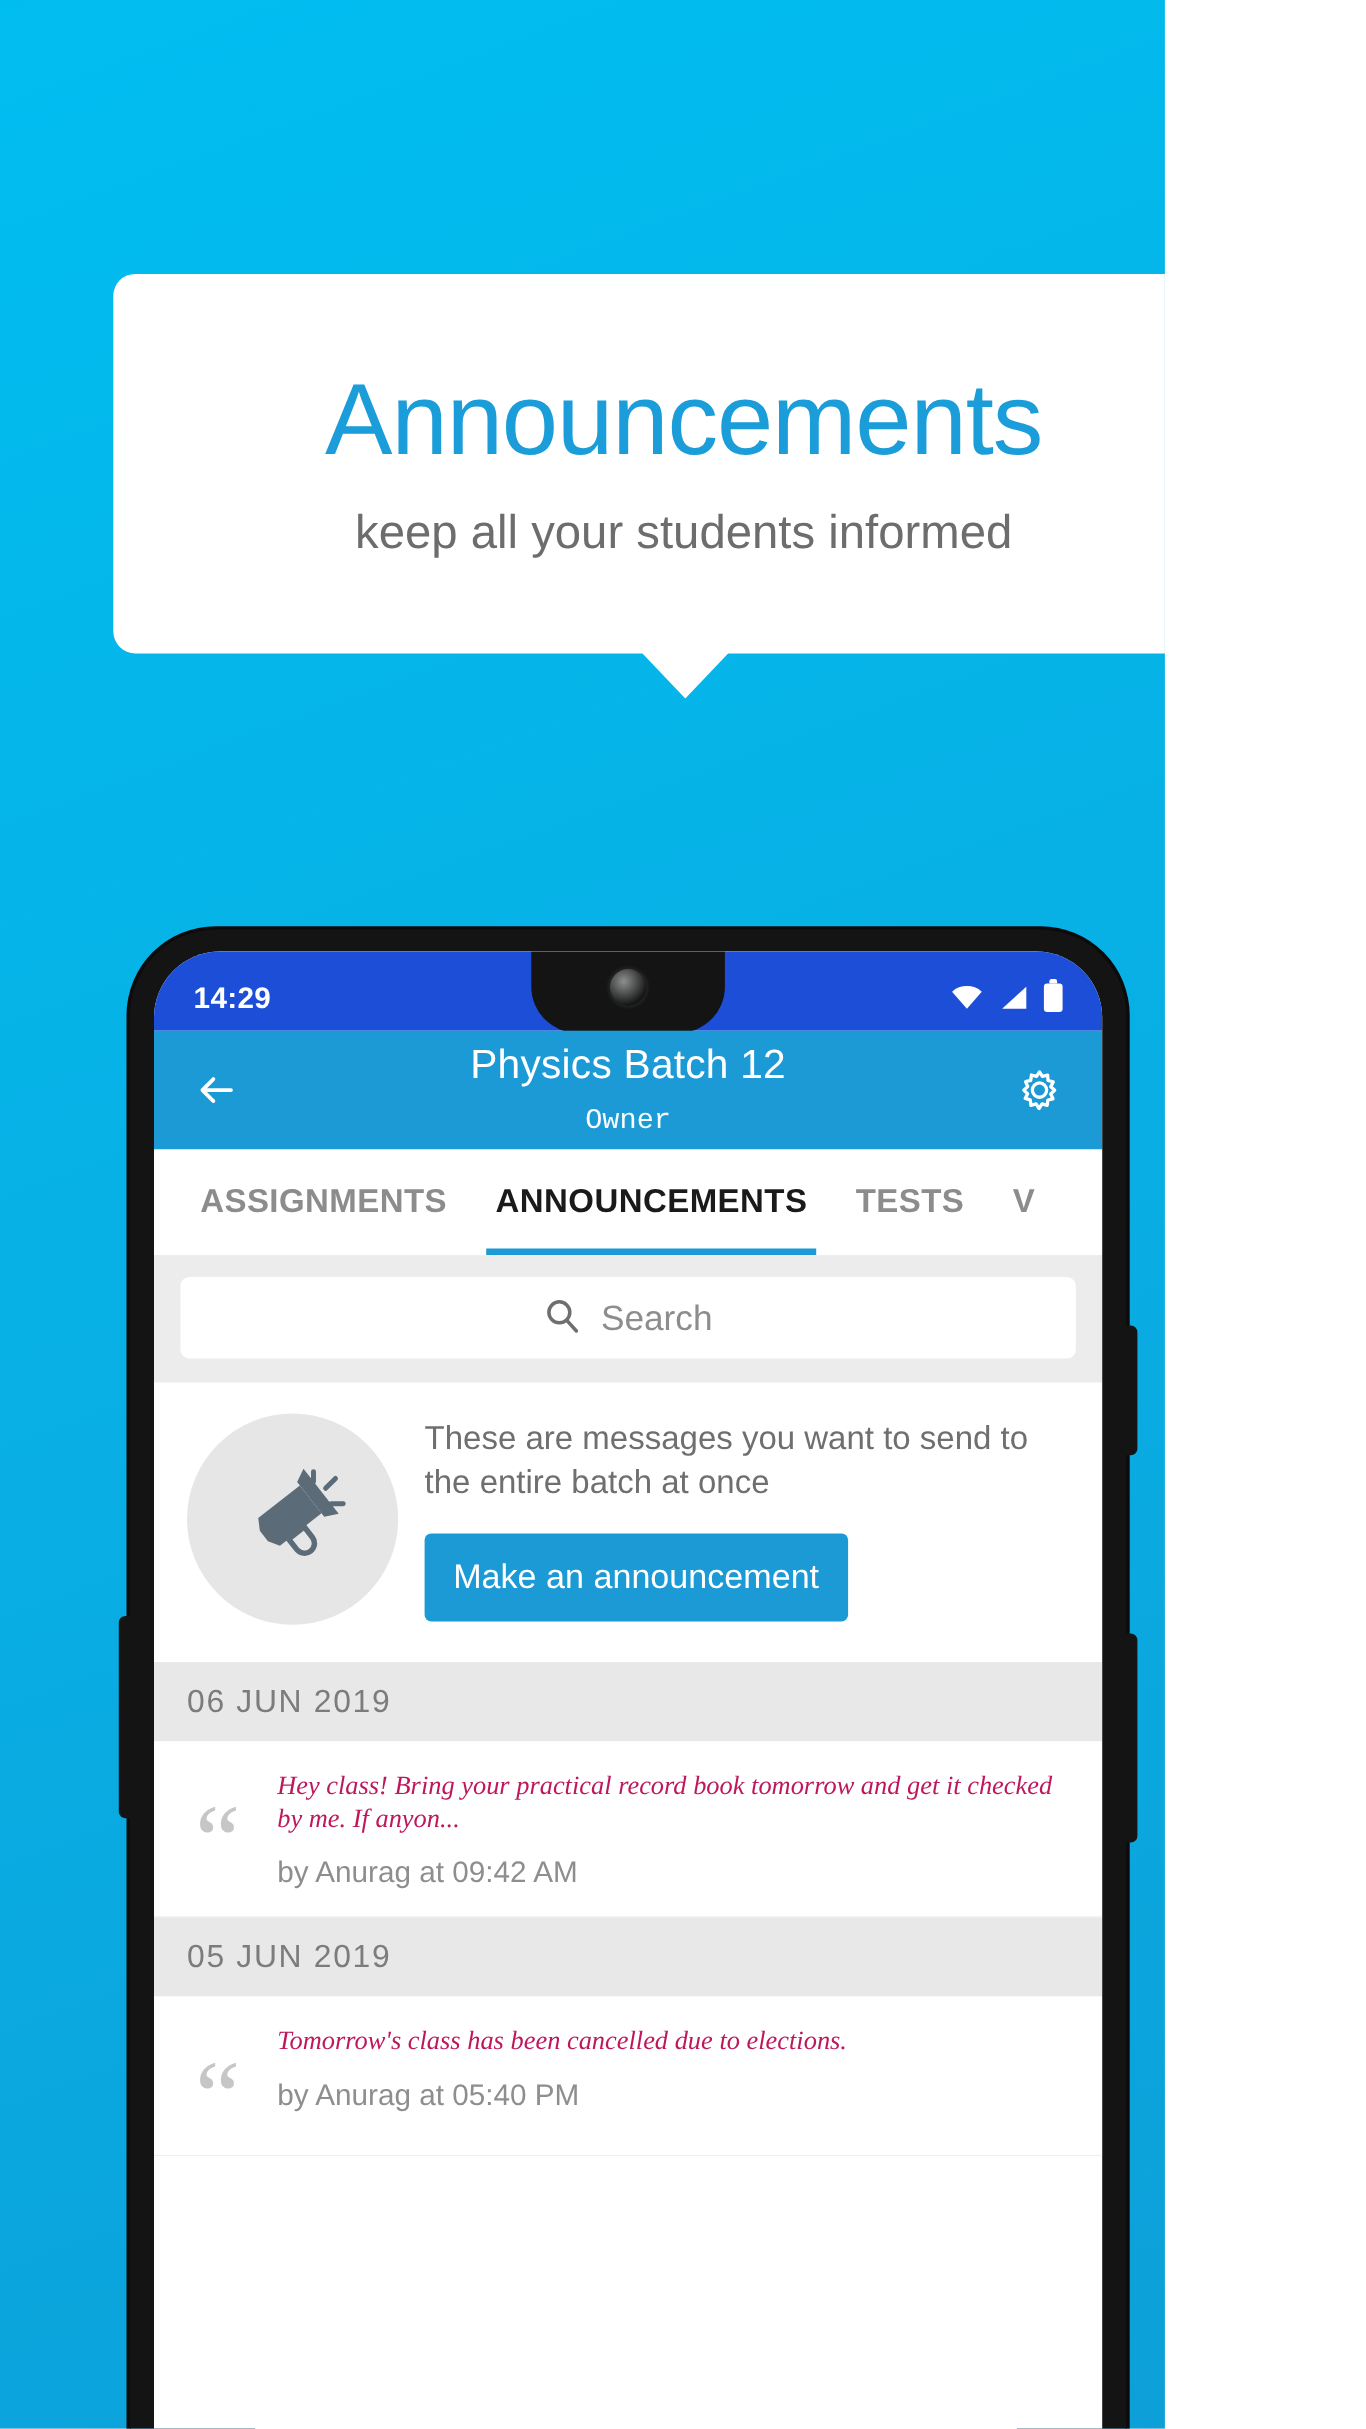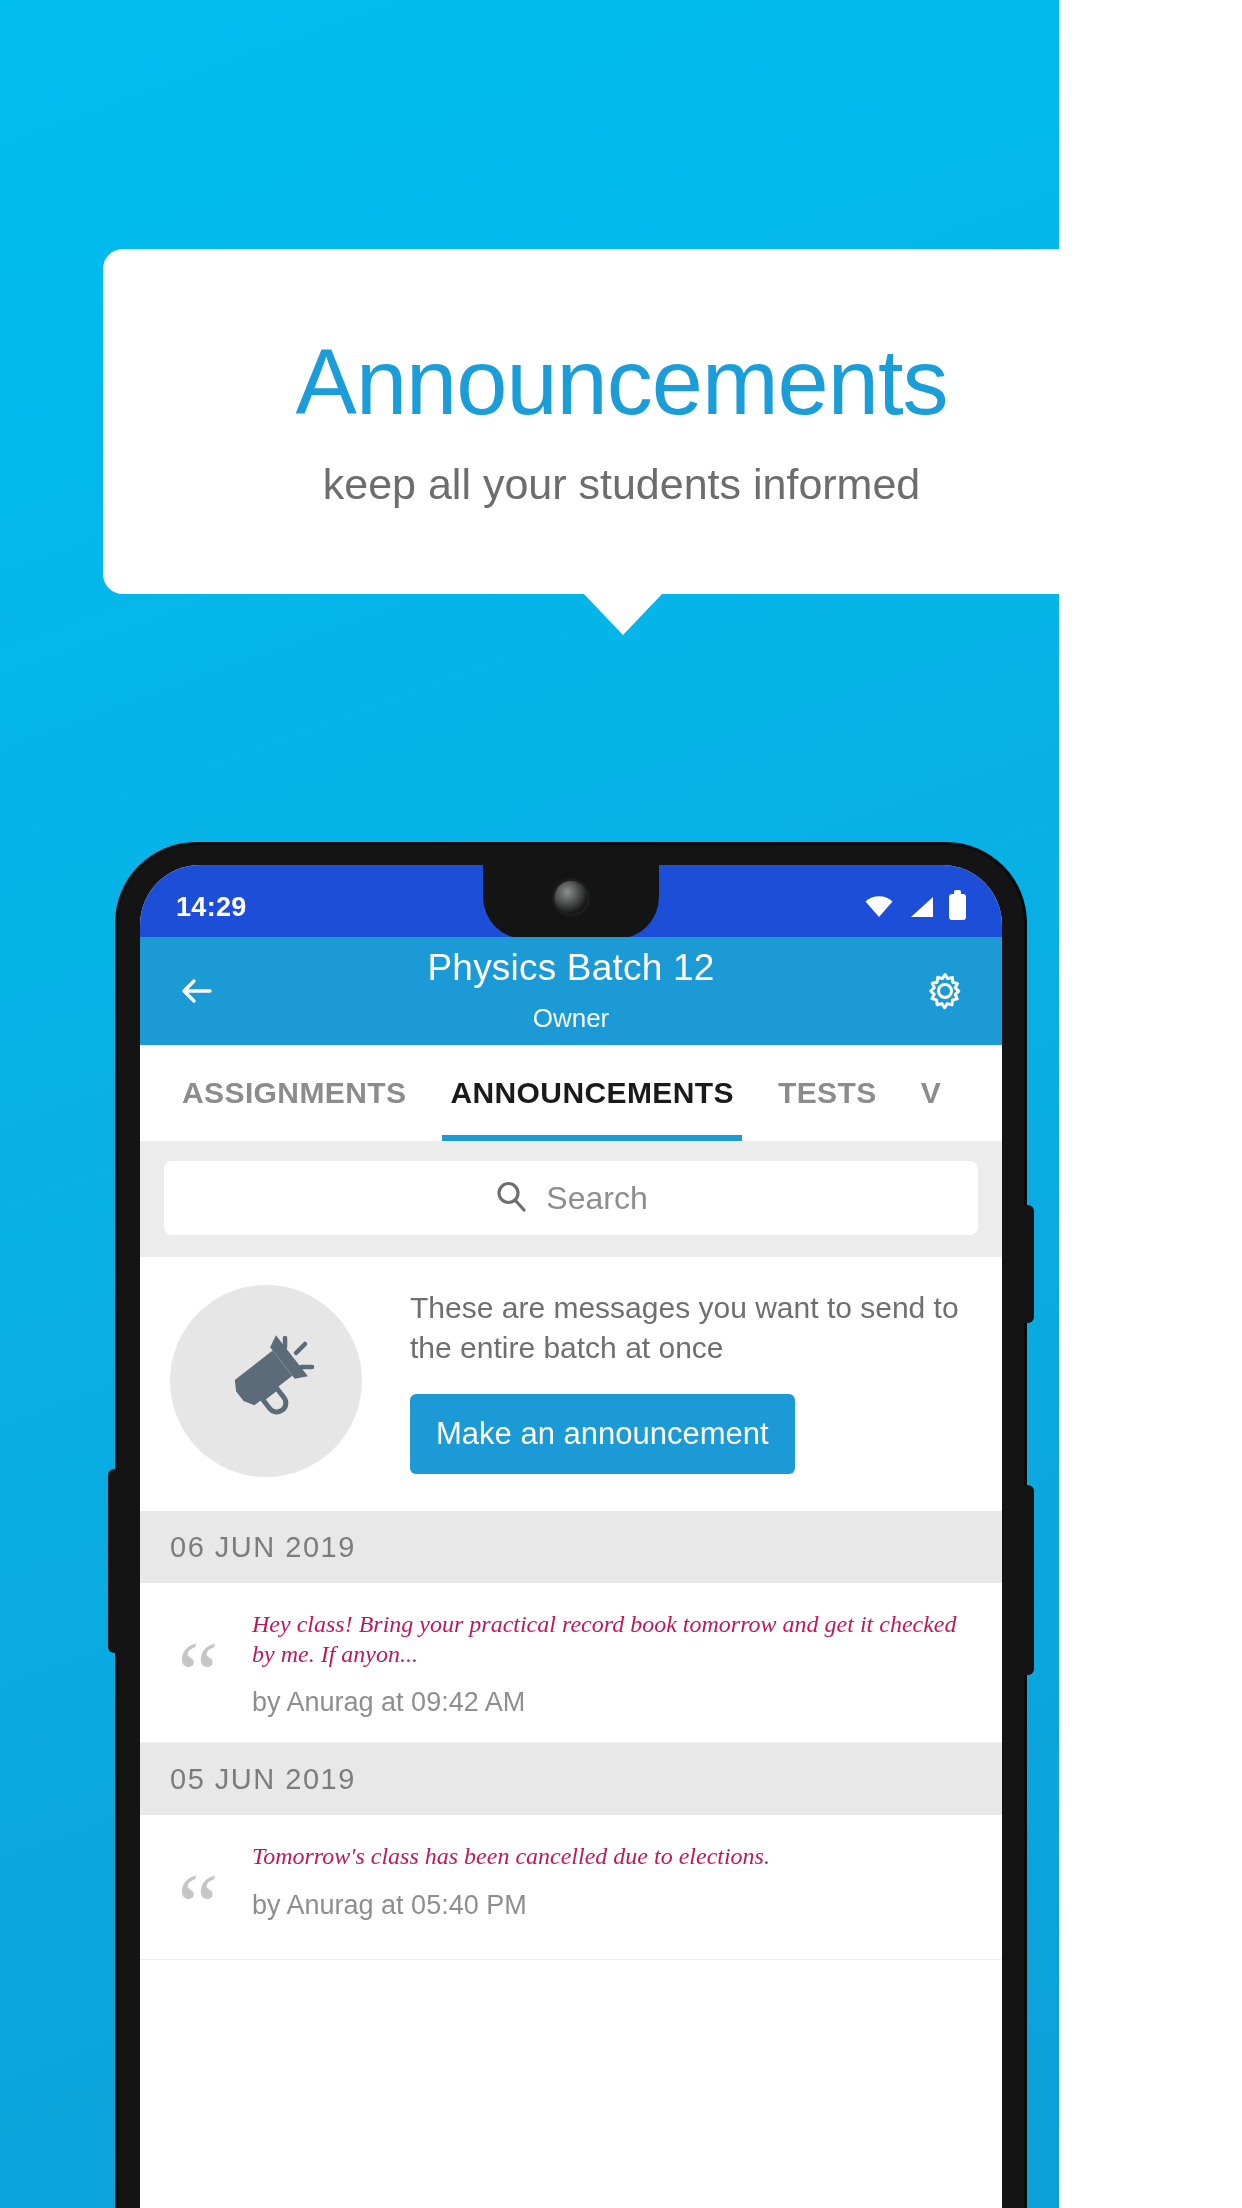--- a/index.html
+++ b/index.html
@@ -166,21 +166,21 @@
     flex: 0 0 auto;
   }
   .appbar-center {
     flex: 1 1 auto;
     text-align: center;
     color: #ffffff;
     line-height: 1.12;
     margin-top: -2px;
   }
   .appbar-title { font-size: 37px; font-weight: 400; letter-spacing: 0.2px; }
-  .appbar-sub   { font-size: 26px; font-weight: 400; opacity: 0.97; margin-top: 16px; }
+  .appbar-sub   { font-size: 26px; font-weight: 400; opacity: 0.97; margin-top: 16px; font-family: Liberation Mono, monospace; }
 
   
   .tabs {
     height: 96px;
     background: #ffffff;
     display: flex;
     align-items: center;
     overflow: hidden;
     position: relative;
   }
@@ -225,21 +225,21 @@
     font-size: 32px;
     color: #8d8d8d;
   }
 
   
   .empty {
     background: #ffffff;
     display: flex;
     align-items: center;
     padding: 28px 30px 34px 30px;
-    gap: 48px;
+    gap: 24px;
   }
   .empty-avatar {
     flex: 0 0 auto;
     width: 192px;
     height: 192px;
     border-radius: 50%;
     background: #e6e6e6;
     display: flex;
     align-items: center;
     justify-content: center;

